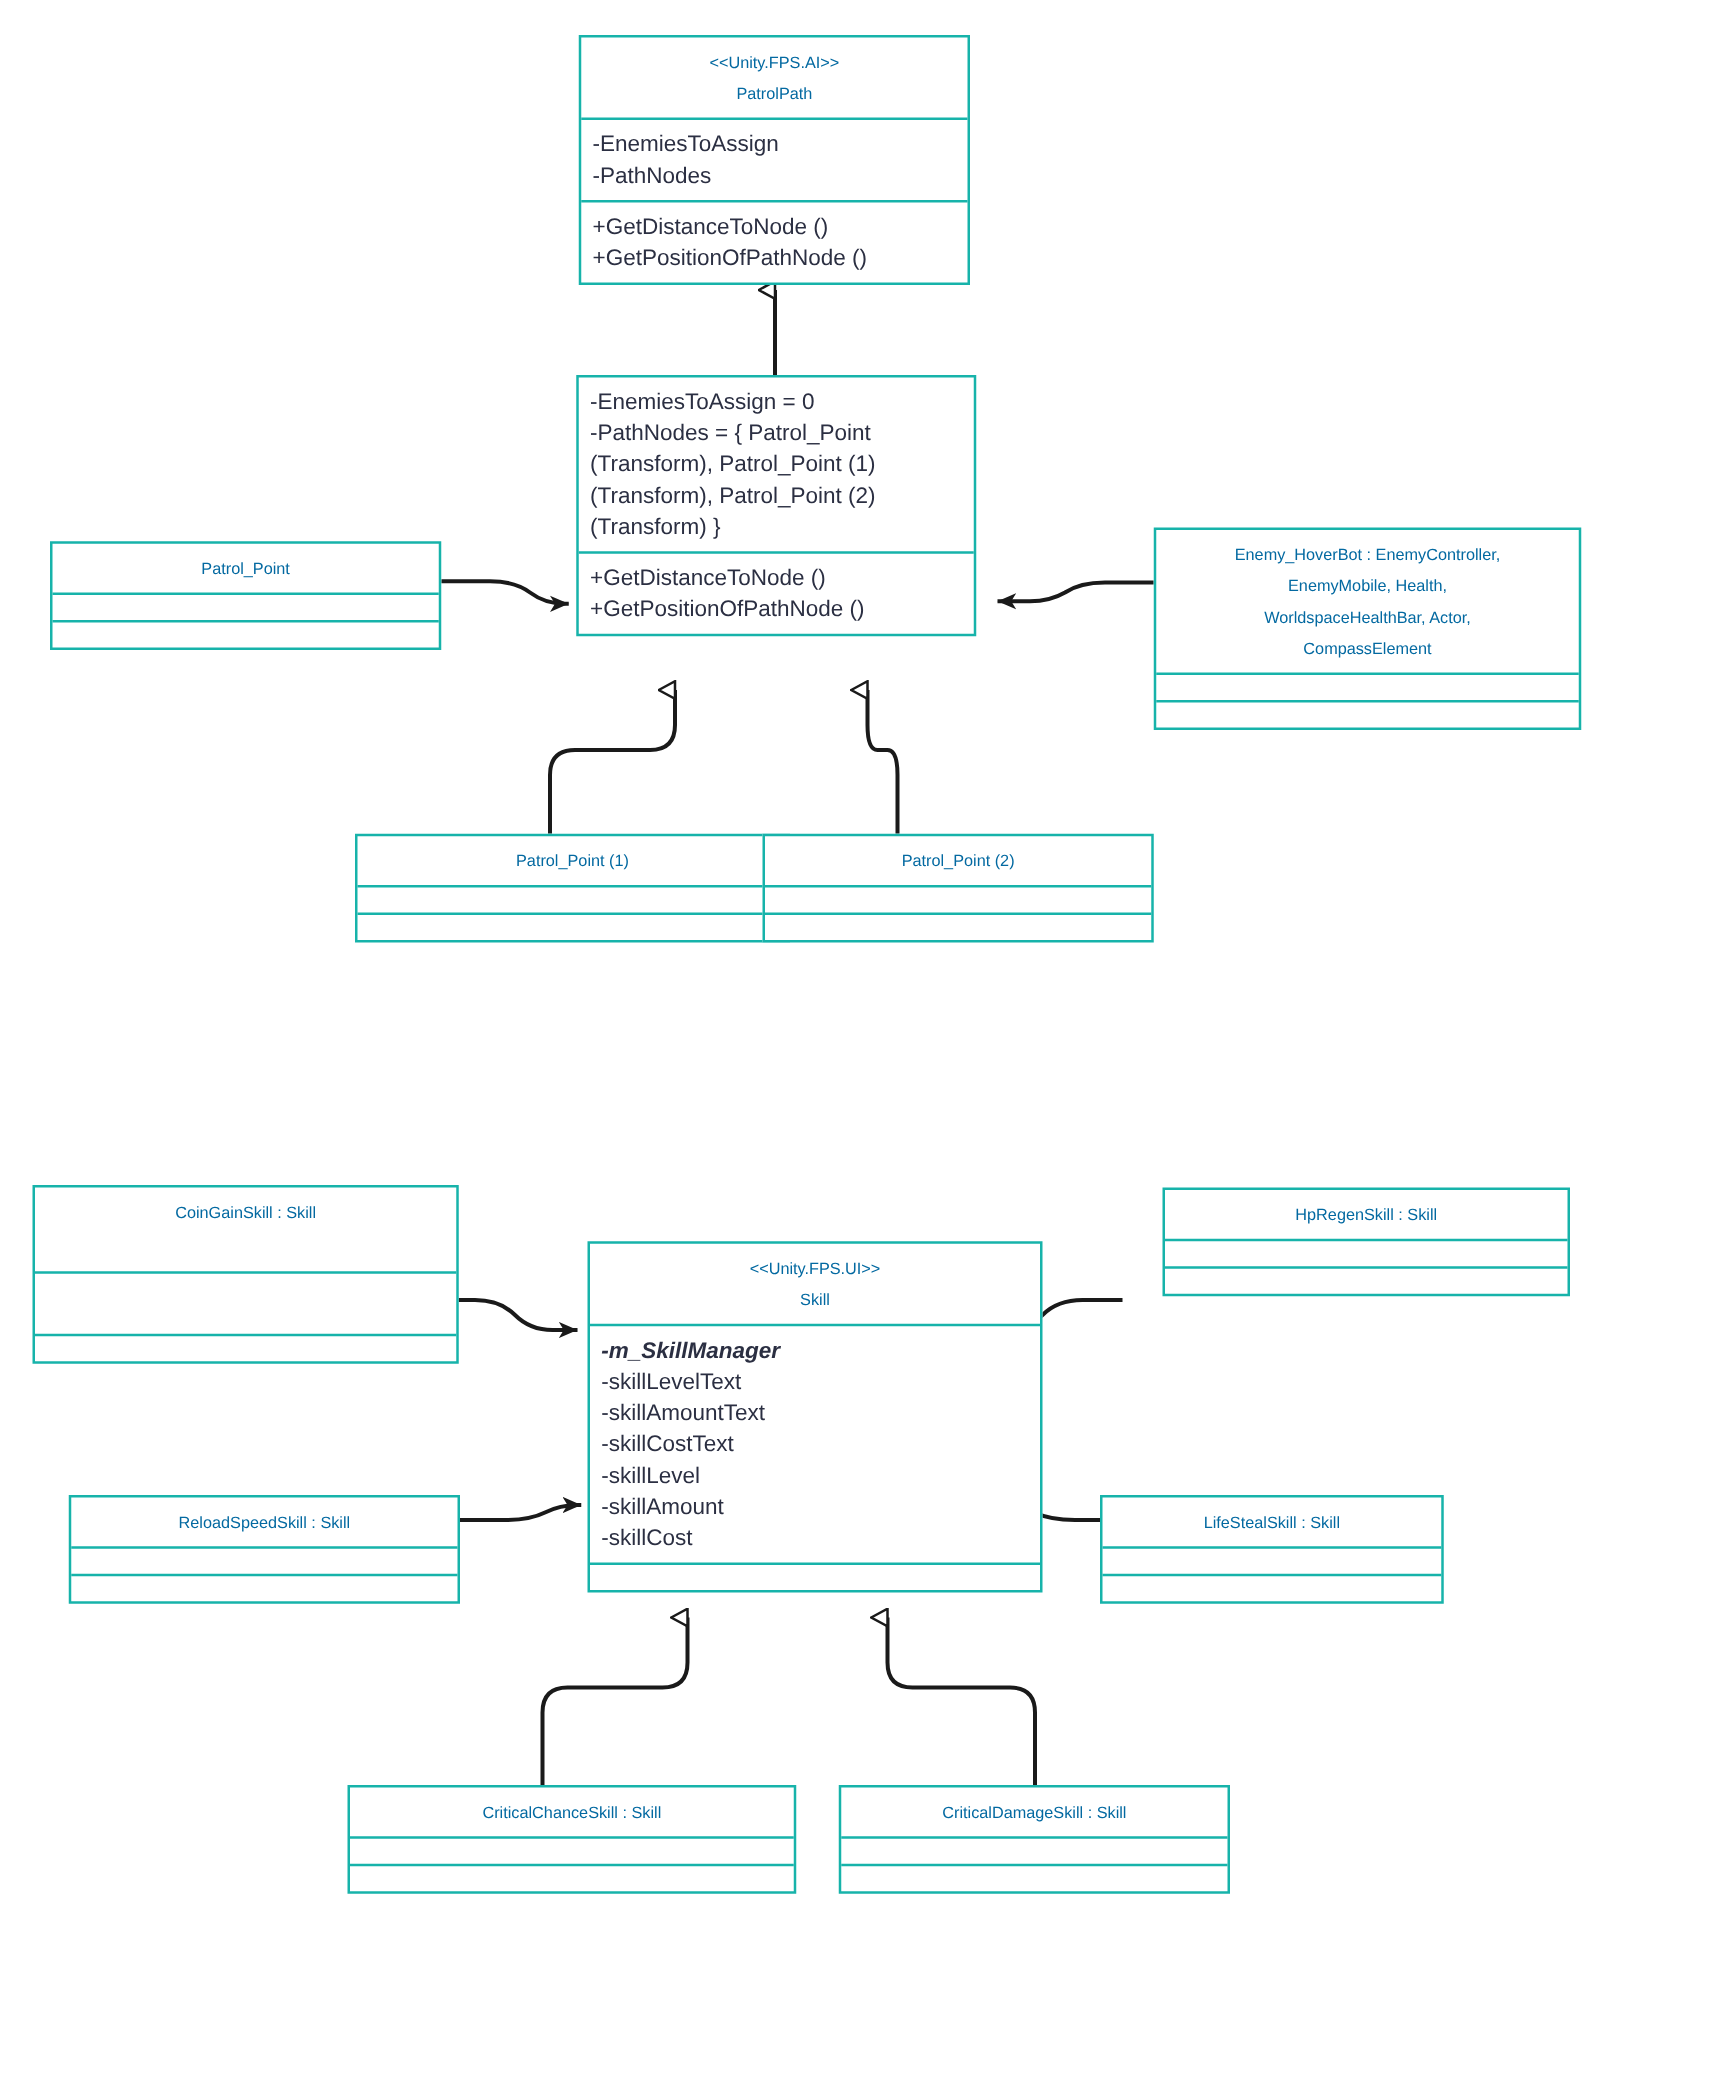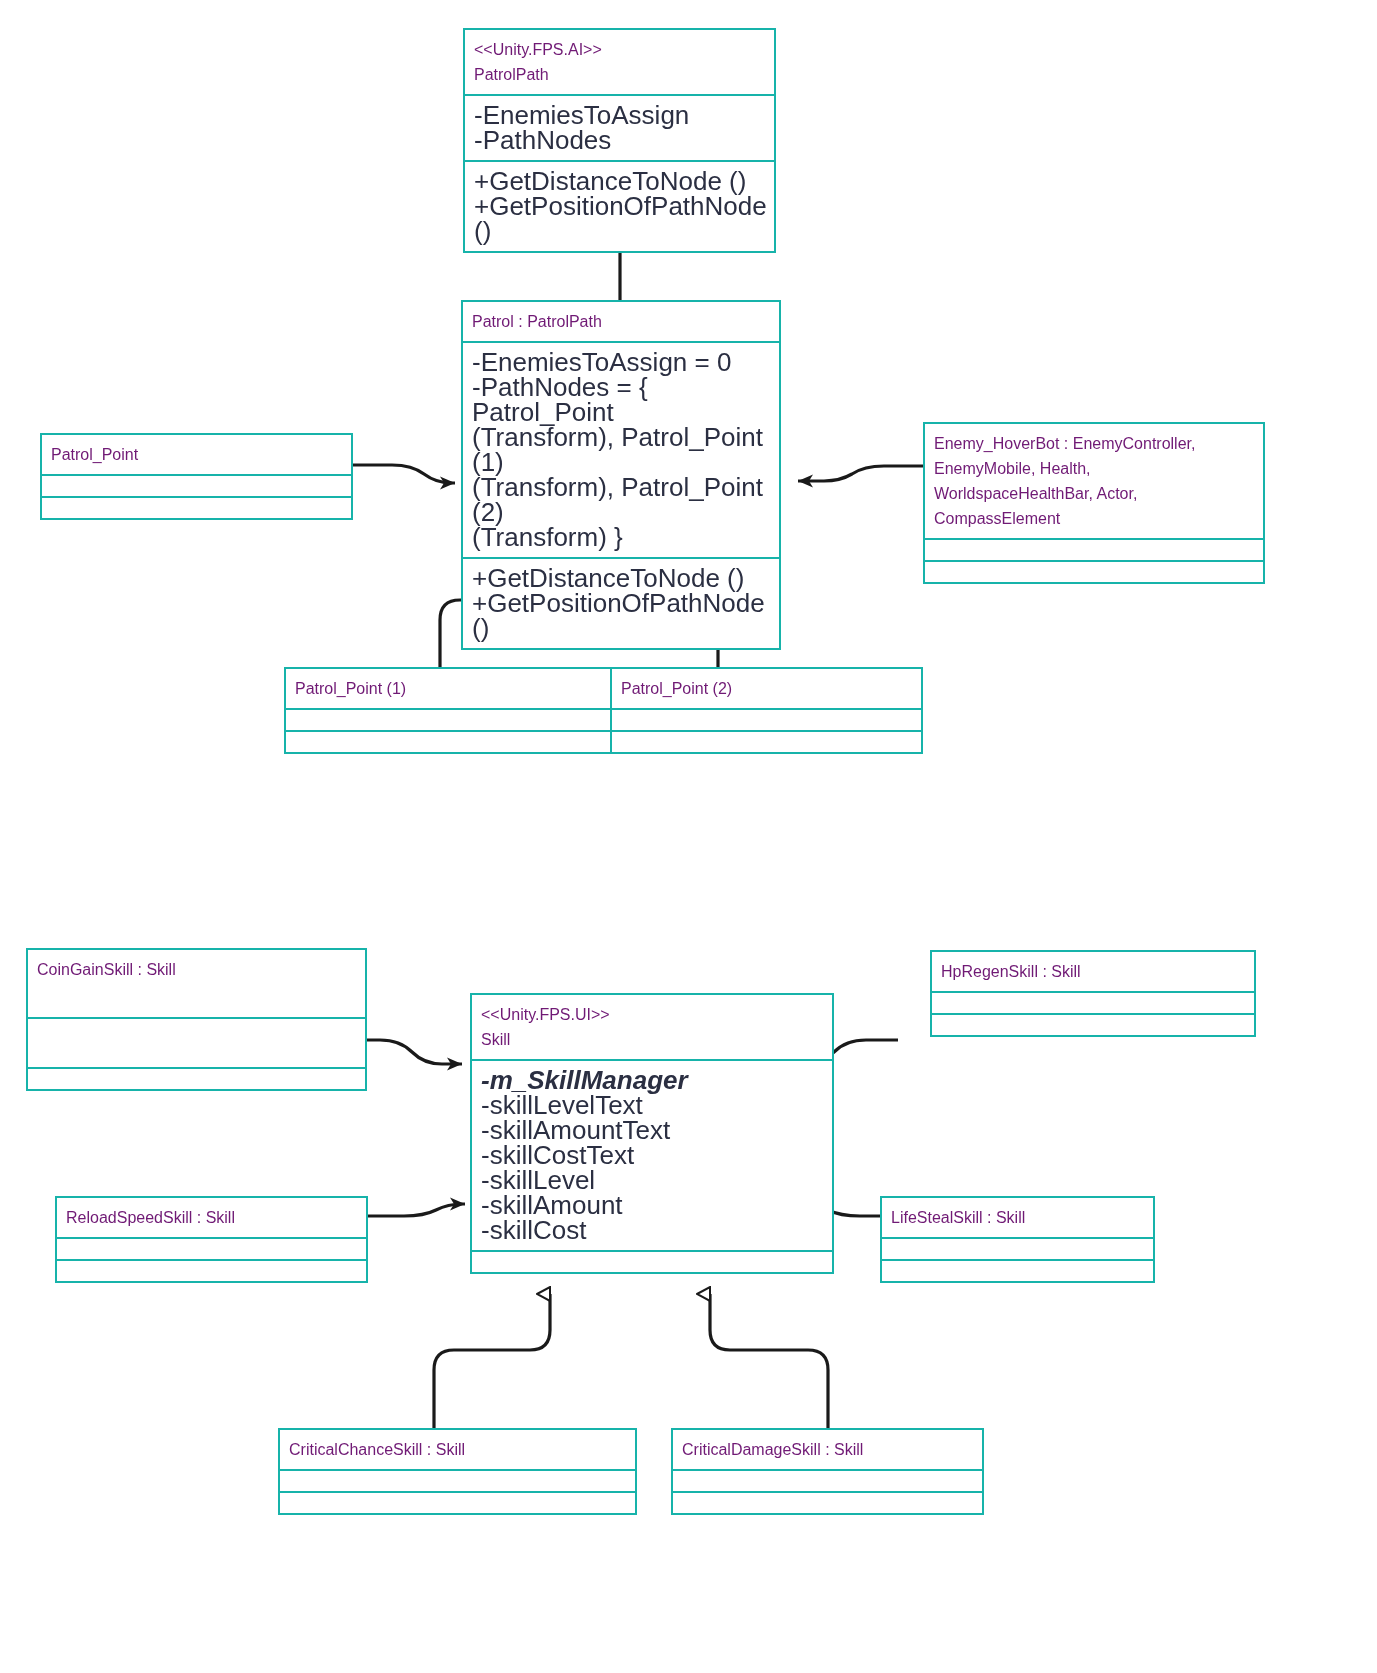--- a/index.html
+++ b/index.html
@@ -36,28 +36,28 @@
     z-index: 5;
   }
   .uml-compartment {
     box-sizing: border-box;
     padding: 7px 9px;
   }
   .uml-compartment + .uml-compartment {
     border-top: 2.5px solid #17b3aa;
   }
   .uml-name {
-    text-align: left;
-    font-size: 16px;
+    text-align: center;
+    font-size: 13px;
     line-height: 25px;
-    color: #701a75;
+    color: #0369a1;
     white-space: pre-line;
   }
   .uml-members {
-    font-size: 26px;
+    font-size: 18px;
     line-height: 25px;
     color: #2b2f42;
     white-space: pre-line;
     text-align: left;
   }
   .uml-members.empty, .uml-name.empty {
     min-height: 14px;
   }
   .member-line {
     display: block;
@@ -138,21 +138,20 @@
   </svg>
 
   <div class="uml-class" style="left:463px; top:28px; width:313px;">
     <div class="uml-compartment uml-name">&lt;&lt;Unity.FPS.AI&gt;&gt;
 PatrolPath</div>
     <div class="uml-compartment uml-members"><span class="member-line">-EnemiesToAssign</span><span class="member-line">-PathNodes</span></div>
     <div class="uml-compartment uml-members"><span class="member-line">+GetDistanceToNode ()</span><span class="member-line">+GetPositionOfPathNode ()</span></div>
   </div>
 
   <div class="uml-class" style="left:461px; top:300px; width:320px;">
-    <div class="uml-compartment uml-name">Patrol : PatrolPath</div>
     <div class="uml-compartment uml-members"><span class="member-line">-EnemiesToAssign = 0</span><span class="member-line">-PathNodes = { Patrol_Point</span><span class="member-line">(Transform), Patrol_Point (1)</span><span class="member-line">(Transform), Patrol_Point (2)</span><span class="member-line">(Transform) }</span></div>
     <div class="uml-compartment uml-members"><span class="member-line">+GetDistanceToNode ()</span><span class="member-line">+GetPositionOfPathNode ()</span></div>
   </div>
 
   <div class="uml-class" style="left:923px; top:422px; width:342px;">
     <div class="uml-compartment uml-name">Enemy_HoverBot : EnemyController,
 EnemyMobile, Health,
 WorldspaceHealthBar, Actor,
 CompassElement</div>
     <div class="uml-compartment uml-members blank-row empty"></div>

